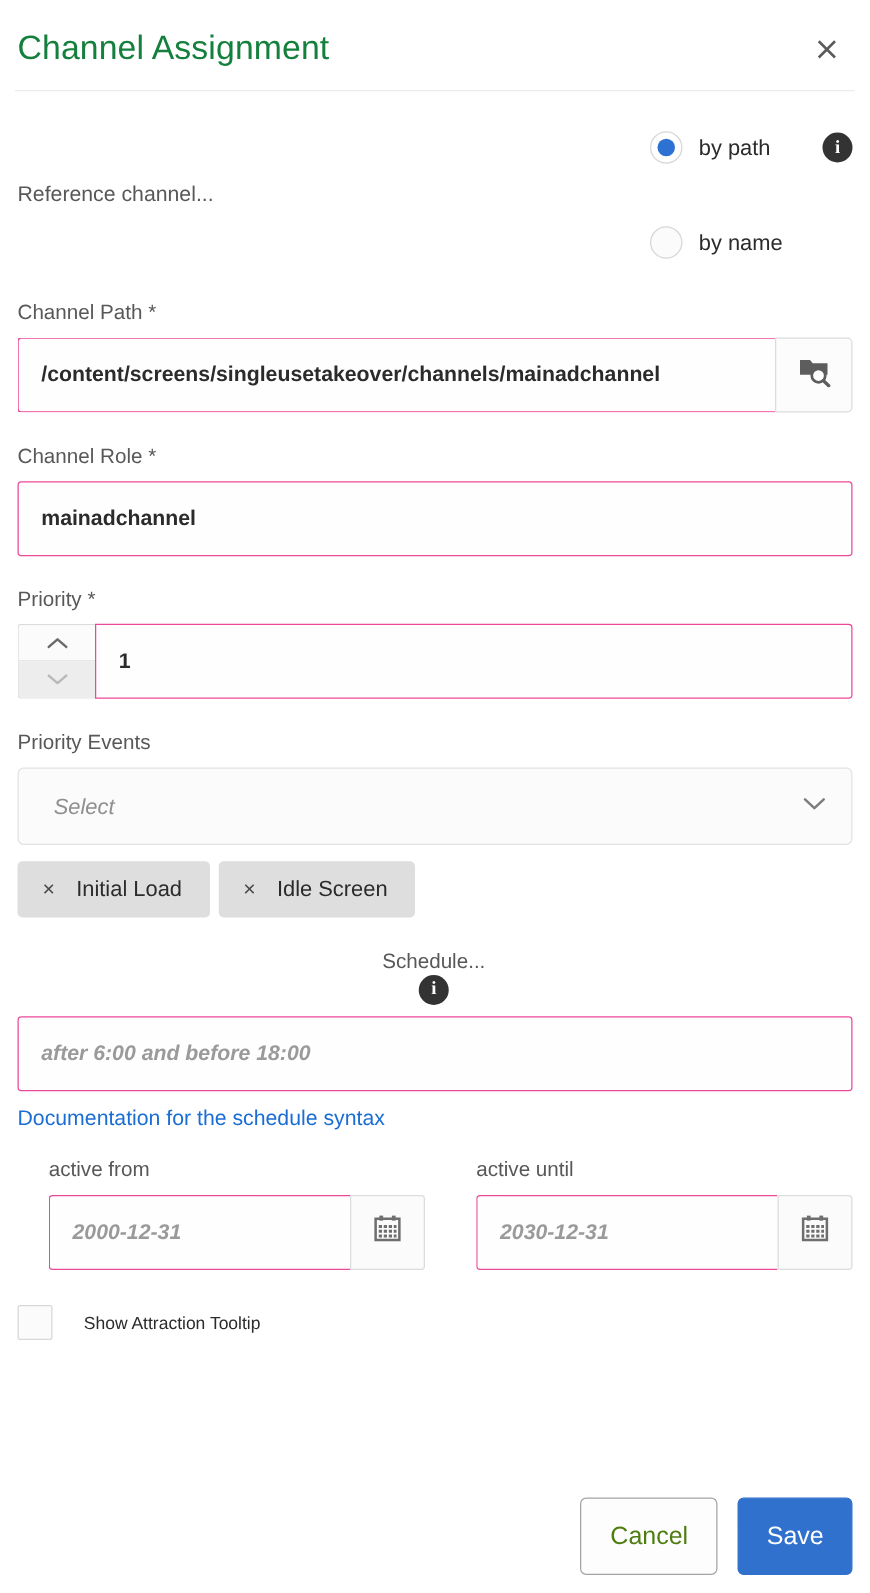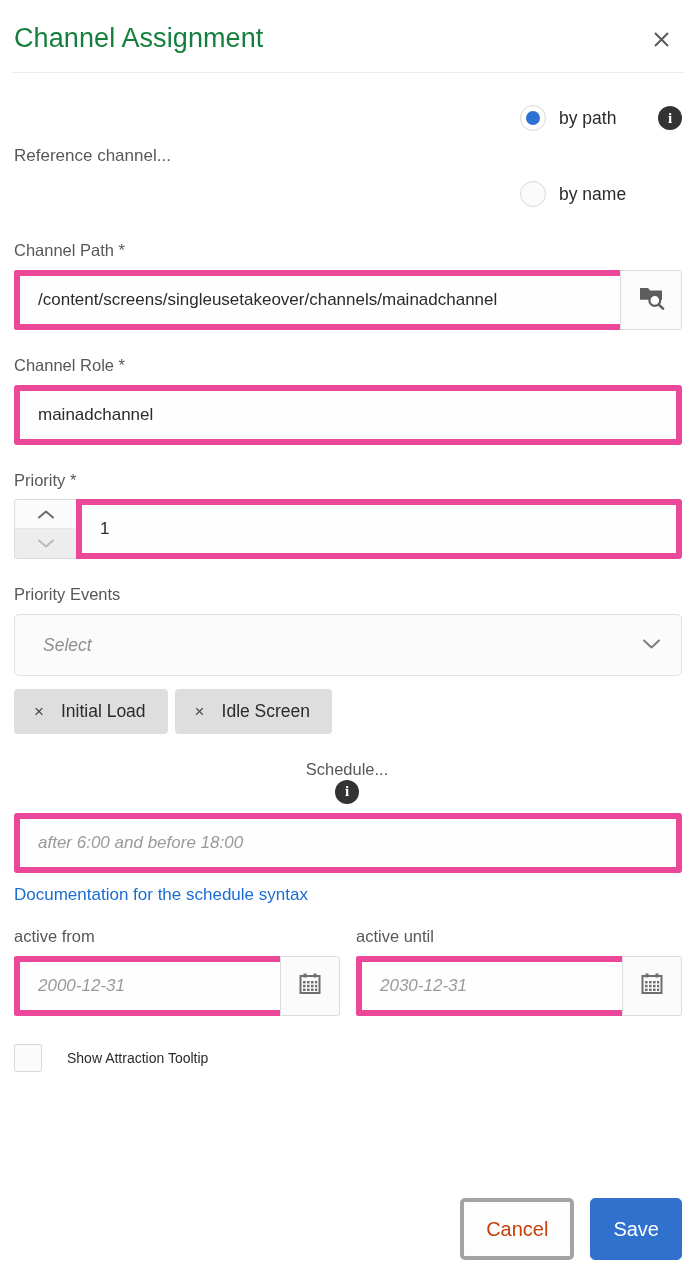--- a/index.html
+++ b/index.html
@@ -57,28 +57,29 @@
   .field-label {
     font-size: 16.5px;
     color: #585858;
     margin-bottom: 9px;
     line-height: 1.2;
   }
 
   .text-input {
     width: 100%;
     height: 60px;
-    border: 6px solid #ec4899;
+    border: 1px solid #ec4899;
     background: #fefefe;
     border-radius: 3px;
     display: flex;
     align-items: center;
     padding: 0 18px;
     font-size: 17px;
     color: #2b2b2b;
+    font-weight: bold;
   }
   .text-input.placeholder {
     color: #9a9a9a;
     font-style: italic;
     text-align: center;
   }
 
   
   .ref-block { padding-top: 24px; }
   .ref-row {
@@ -219,21 +220,21 @@
     display: inline-block;
     margin-top: 12px;
     color: #1a6dd4;
     font-size: 17px;
     text-decoration: none;
     cursor: pointer;
   }
 
   
   .date-row { display: flex; gap: 16px; margin-top: 22px; }
-  .date-col { flex: 1 1 0; min-width: 0; }
+  .date-col { flex: 1 1 0; min-width: 0; margin-left: 25px; }
   .date-field { display: flex; }
   .date-field .text-input {
     border-right: none;
     border-radius: 3px 0 0 3px;
     padding: 0 18px;
   }
   .cal-btn {
     width: 60px; height: 60px;
     border: 1px solid #dcdcdc;
     background: #fbfbfb;
@@ -270,22 +271,22 @@
     height: 62px;
     min-width: 110px;
     border-radius: 5px;
     font-size: 20px;
     display: flex; align-items: center; justify-content: center;
     cursor: pointer;
     padding: 0 22px;
   }
   .btn-cancel {
     background: #fdfdfd;
-    border: 4px solid #a3a3a3;
-    color: #c2410c;
+    border: 1px solid #a3a3a3;
+    color: #4d7c0f;
   }
   .btn-save {
     background: #3071cd;
     border: 1px solid #3071cd;
     color: #ffffff;
     min-width: 88px;
   }
 </style>
 </head>
 <body>

